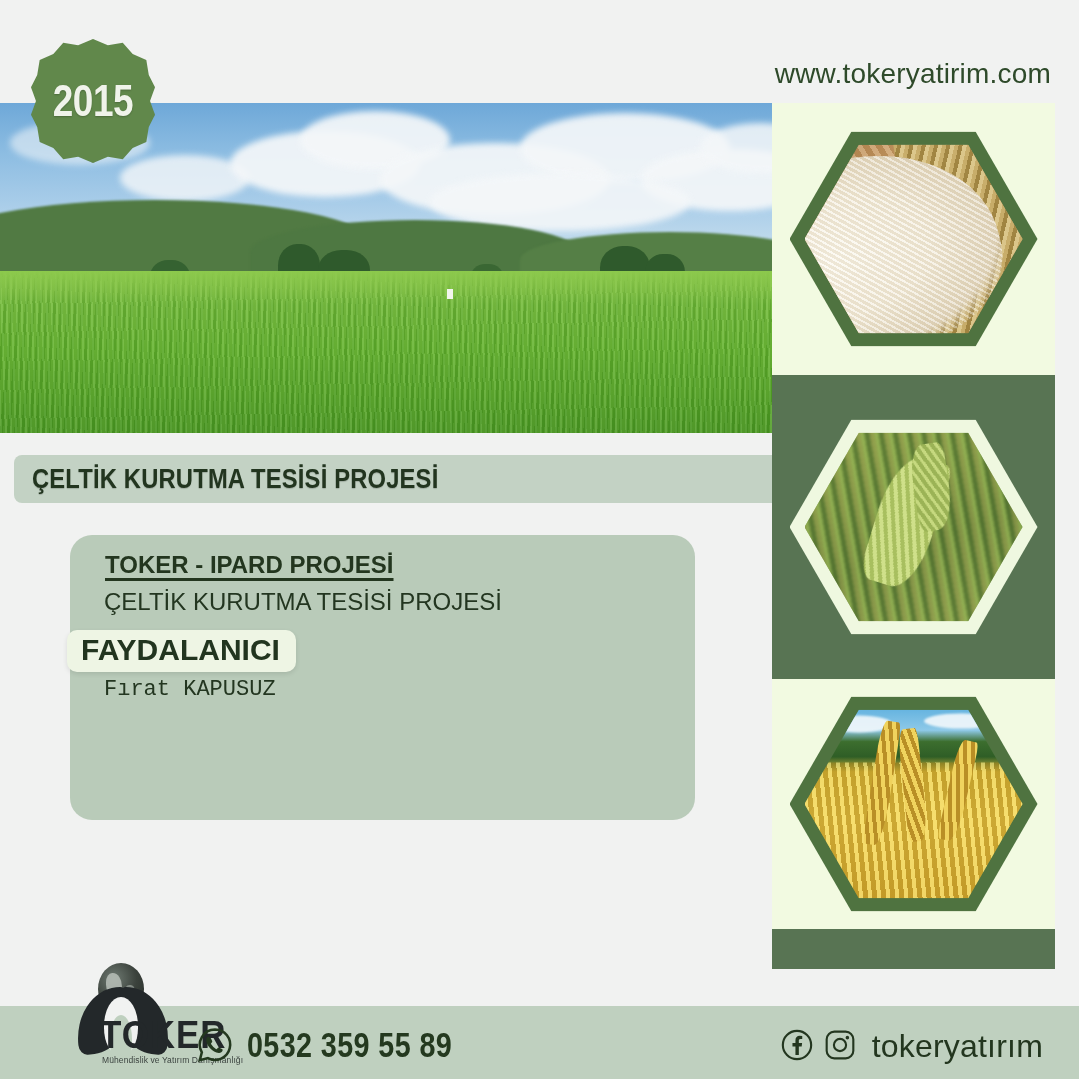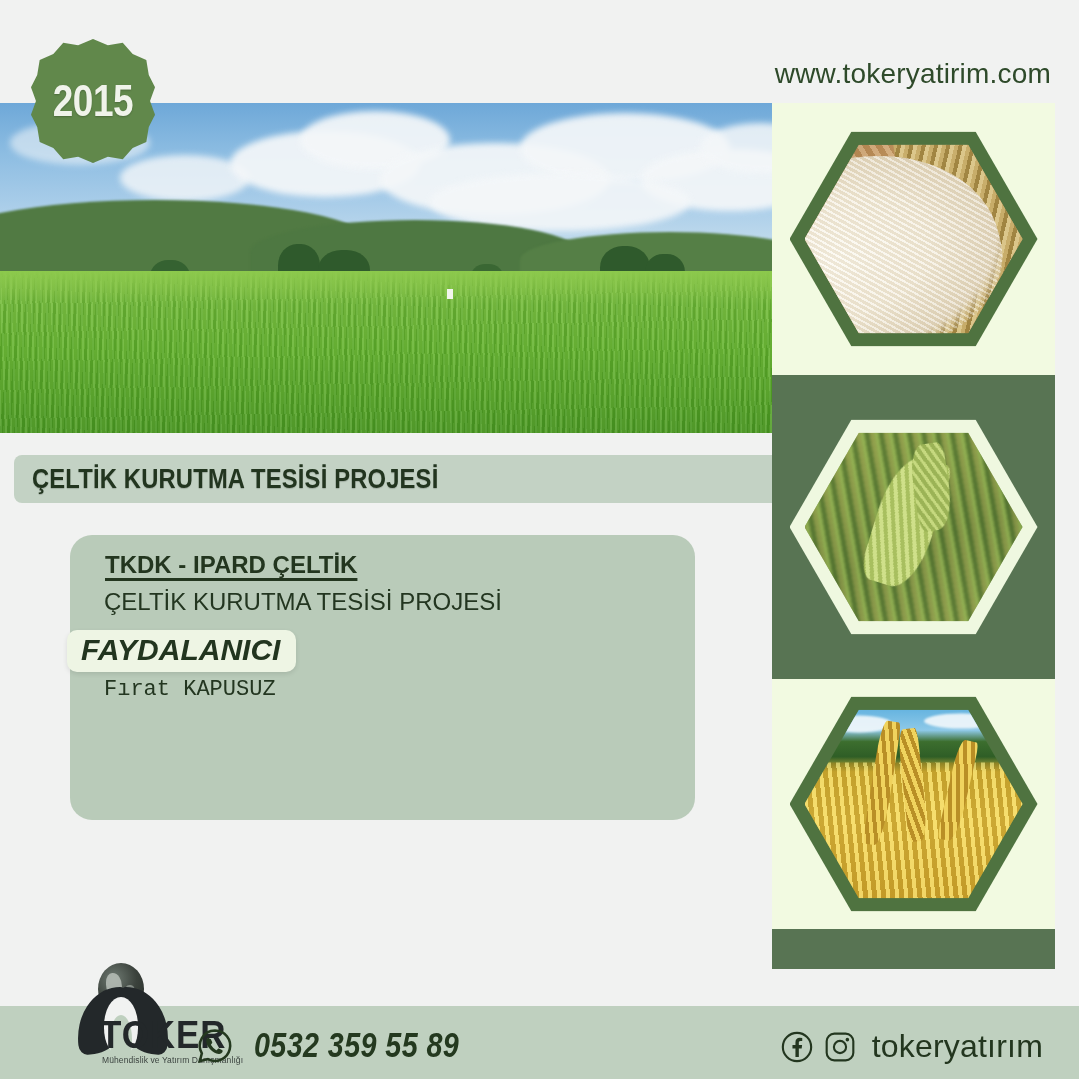--- a/index.html
+++ b/index.html
@@ -116,21 +116,21 @@
     font-size:24px;color:#233620;white-space:nowrap;
   }
   .pill{
     position:absolute;
     background:#eef5e4;border-radius:10px;
     padding:3px 16px 5px 14px;
     font-size:30px;font-weight:700;color:#22351f;
     white-space:nowrap;
     box-shadow:0 2px 5px rgba(0,0,0,.10);
   }
-  .pill-1{left:-3px;top:95px;font-style:italic;}
+  .pill-1{left:-3px;top:95px;}
   .pill-2{left:-3px;top:187px;}
   .card .k-name{
     position:absolute;left:34px;top:142px;
     font-size:22px;color:#233620;white-space:nowrap;font-family:Liberation Mono, monospace;
   }
   .card .k-bullet{
     position:absolute;left:42px;top:234px;
     font-size:23px;color:#233620;white-space:nowrap;
     display:flex;align-items:center;gap:14px;
   }
@@ -270,29 +270,29 @@
     position:absolute;left:42px;bottom:16px;
     font-size:38px;font-weight:700;color:#23282a;letter-spacing:1px;
     transform:scaleX(.92);transform-origin:left bottom;
   }
   .logo-tag{
     position:absolute;left:44px;bottom:8px;
     font-size:8.5px;color:#3c4440;letter-spacing:.1px;white-space:nowrap;
   }
   .phone{
     position:absolute;left:196px;bottom:14px;
-    display:flex;align-items:flex-end;gap:20px;font-style:italic;
+    display:flex;align-items:center;gap:13px;
   }
   .phone .num{
     font-size:35px;font-weight:700;color:#24391f;letter-spacing:.5px;
     transform:scaleX(.82);transform-origin:left center;white-space:nowrap;
   }
   .social{
     position:absolute;right:36px;bottom:14px;
-    display:flex;align-items:center;gap:9px;
+    display:flex;align-items:flex-start;gap:9px;
   }
   .social .handle{
     font-size:32px;color:#23361f;letter-spacing:.2px;white-space:nowrap;
     margin-left:6px;
   }
   .ico{display:block;}
 </style>
 </head>
 <body>
 
@@ -329,21 +329,21 @@
     <span>2015</span>
   </div>
 
   <div class="site-url">www.tokeryatirim.com</div>
 
   <div class="title-bar">
     <span>ÇELTİK KURUTMA TESİSİ PROJESİ</span>
   </div>
 
   <div class="card">
-    <div class="k-head">TKDK - IPARD ÇELTİK</div>
+    <div class="k-head">TOKER - IPARD PROJESİ</div>
     <div class="k-sub">ÇELTİK KURUTMA TESİSİ PROJESİ</div>
     <div class="pill pill-1">FAYDALANICI</div>
     <div class="k-name">Fırat KAPUSUZ</div>
   </div>
 
   <div class="panels">
 
     <div class="panel p1">
       <div class="hexwrap">
         <div class="hexouter green">

